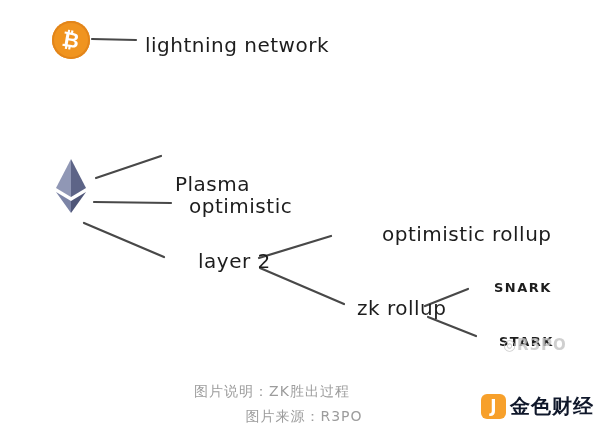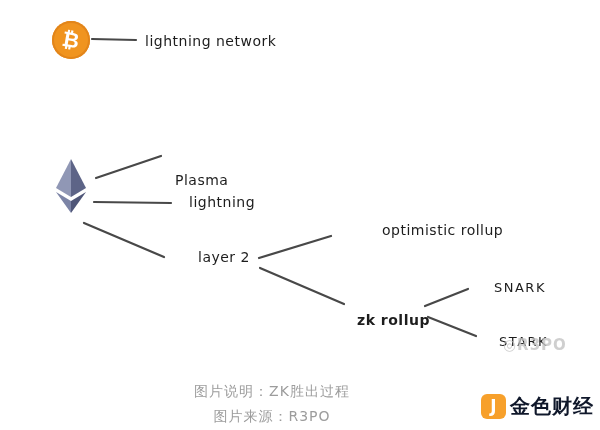--- a/index.html
+++ b/index.html
@@ -2,65 +2,65 @@
 <html><head>
 <meta charset="utf-8">
 <style>
   html,body{margin:0;padding:0;background:#ffffff;}
   .canvas{
     position:relative;width:600px;height:430px;background:#ffffff;
     font-family:"DejaVu Sans","Liberation Sans",sans-serif;overflow:hidden;
   }
   .lines-layer{position:absolute;left:0;top:0;width:600px;height:430px;}
   .node-label{
-    position:absolute;color:#1d1d1d;font-size:14px;white-space:nowrap;
+    position:absolute;color:#1d1d1d;font-size:20px;white-space:nowrap;
     letter-spacing:0.5px;
   }
-  .node-caps{font-weight:400;letter-spacing:1.5px;font-size:13px;}
+  .node-caps{font-weight:700;letter-spacing:1.5px;font-size:13px;}
   .btc-icon{
     position:absolute;left:52px;top:21px;width:38px;height:38px;border-radius:50%;
     background:#F0941F;box-shadow:inset 0 0 0 2px #e2851a;
     display:flex;align-items:center;justify-content:center;
   }
   .btc-glyph{
     color:#ffffff;font-weight:700;font-size:21px;transform:rotate(10deg);
     line-height:1;
   }
   .eth-icon{position:absolute;left:54px;top:158px;width:34px;height:56px;}
   .watermark{
     position:absolute;left:503px;top:336px;font-size:15px;font-weight:700;
     color:rgba(195,195,195,0.8);letter-spacing:1px;white-space:nowrap;z-index:3;
   }
   .stark-label{z-index:2;}
   .caption{
     position:absolute;left:0;width:544px;text-align:center;color:#9c9c9c;
     font-size:14px;letter-spacing:1px;
   }
   .caption-desc{top:383px;}
-  .caption-src{top:408px;}
+  .caption-src{top:408px;padding-left:32px;}
   .jinse{
     position:absolute;left:481px;top:393px;display:flex;align-items:center;gap:4px;
   }
   .jinse-icon{
     width:25px;height:25px;border-radius:6px;background:#F7A02B;
     display:flex;align-items:center;justify-content:center;
     color:#ffffff;font-weight:700;font-size:17px;line-height:1;
   }
   .jinse-text{
     color:#0f172a;font-size:20px;font-weight:700;letter-spacing:1px;
     white-space:nowrap;
     font-family:Liberation Serif, serif;
   }
   
   .lbl-lightning{left:145px;top:33px;}
   .lbl-plasma{left:175px;top:147px;margin-top:25px;}
   .lbl-sidechain{left:189px;top:194px;}
   .lbl-layer2{left:198px;top:249px;}
   .lbl-optimistic{left:338px;top:222px;margin-left:44px;}
-  .lbl-zk{left:357px;top:312px;font-weight:bold;}
+  .lbl-zk{left:357px;top:296px;}
   .lbl-snark{left:494px;top:280px;}
   .lbl-stark{left:499px;top:334px;}
 </style>
 </head>
 <body>
 
 <div class="canvas">
 
   <svg class="lines-layer" viewBox="0 0 600 430" xmlns="http://www.w3.org/2000/svg">
     <g stroke="#484848" stroke-width="2.2" stroke-linecap="round">
@@ -81,21 +81,21 @@
 
   <svg class="eth-icon" viewBox="0 0 34 56" xmlns="http://www.w3.org/2000/svg">
     <polygon points="17,1 2,30 17,39" fill="#9097B5"></polygon>
     <polygon points="17,1 32,30 17,39" fill="#5D6487"></polygon>
     <polygon points="2,34 17,43 17,55" fill="#7C84A6"></polygon>
     <polygon points="32,34 17,43 17,55" fill="#4F5678"></polygon>
   </svg>
 
   <div class="node-label lbl-lightning">lightning network</div>
   <div class="node-label lbl-plasma">Plasma</div>
-  <div class="node-label lbl-sidechain">lightning</div>
+  <div class="node-label lbl-sidechain">optimistic</div>
   <div class="node-label lbl-layer2">layer 2</div>
   <div class="node-label lbl-optimistic">optimistic rollup</div>
   <div class="node-label lbl-zk">zk rollup</div>
   <div class="node-label node-caps lbl-snark">SNARK</div>
   <div class="node-label node-caps lbl-stark stark-label">STARK</div>
 
   <div class="watermark">
     <span>◎</span><span>R3PO</span>
   </div>
 

